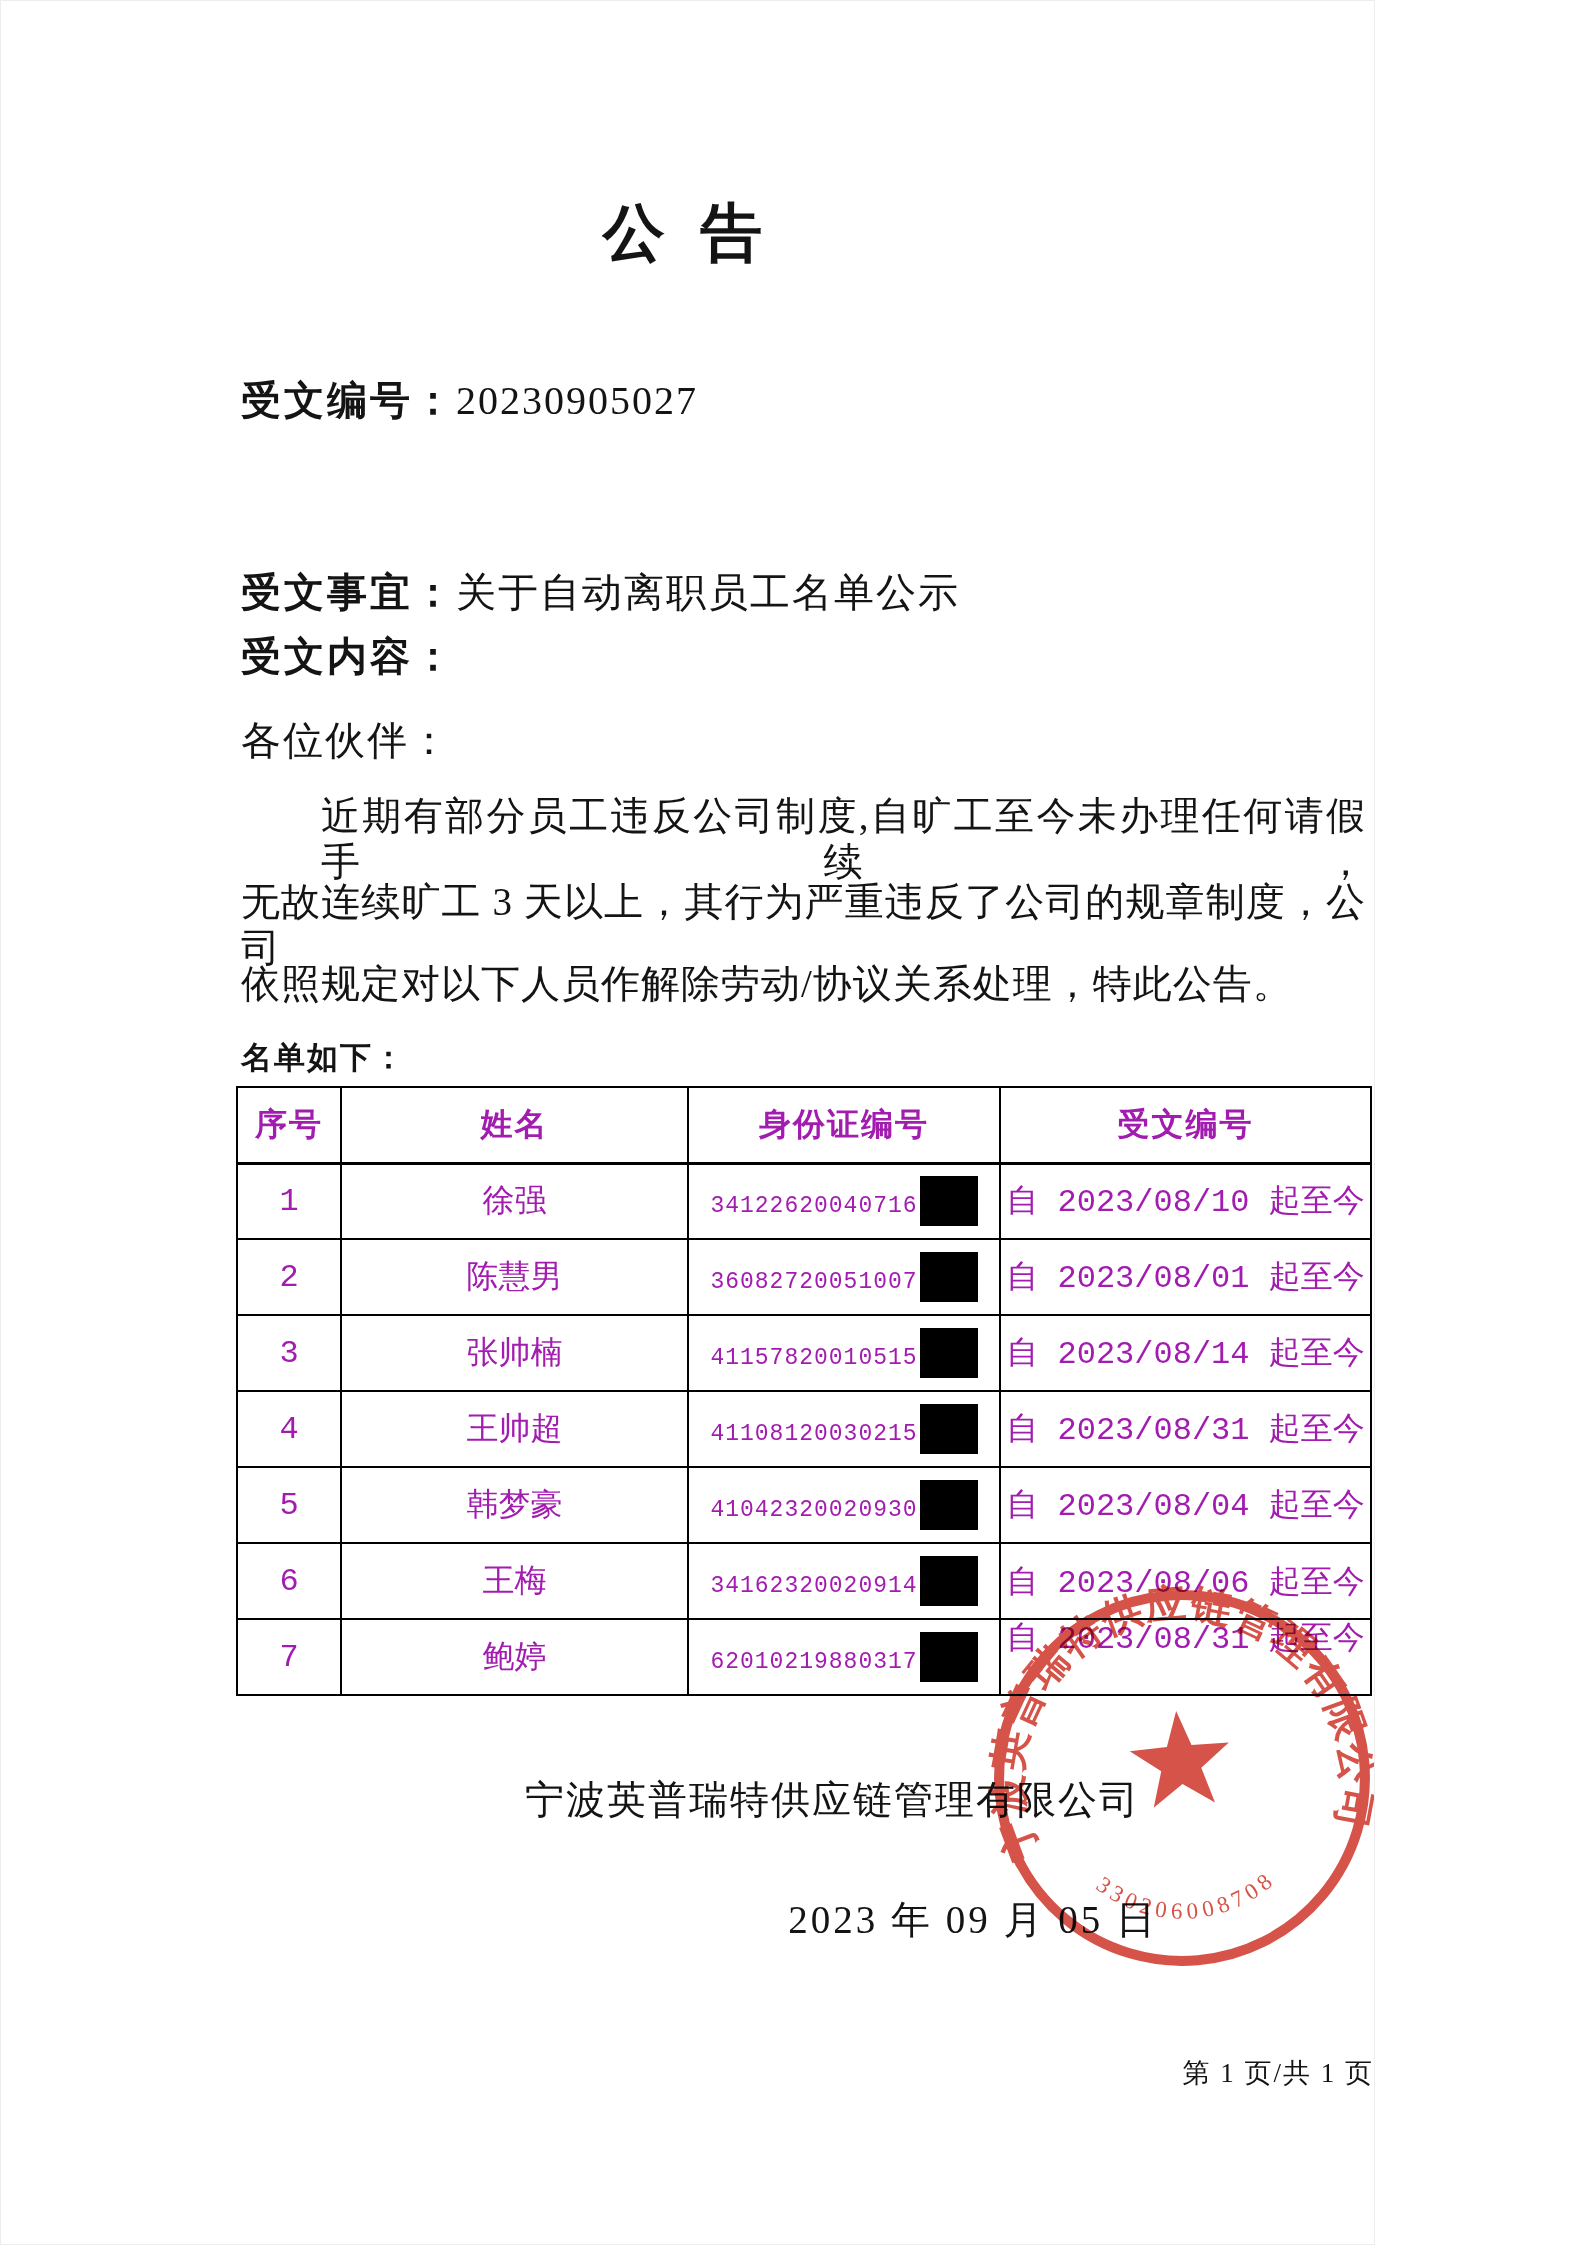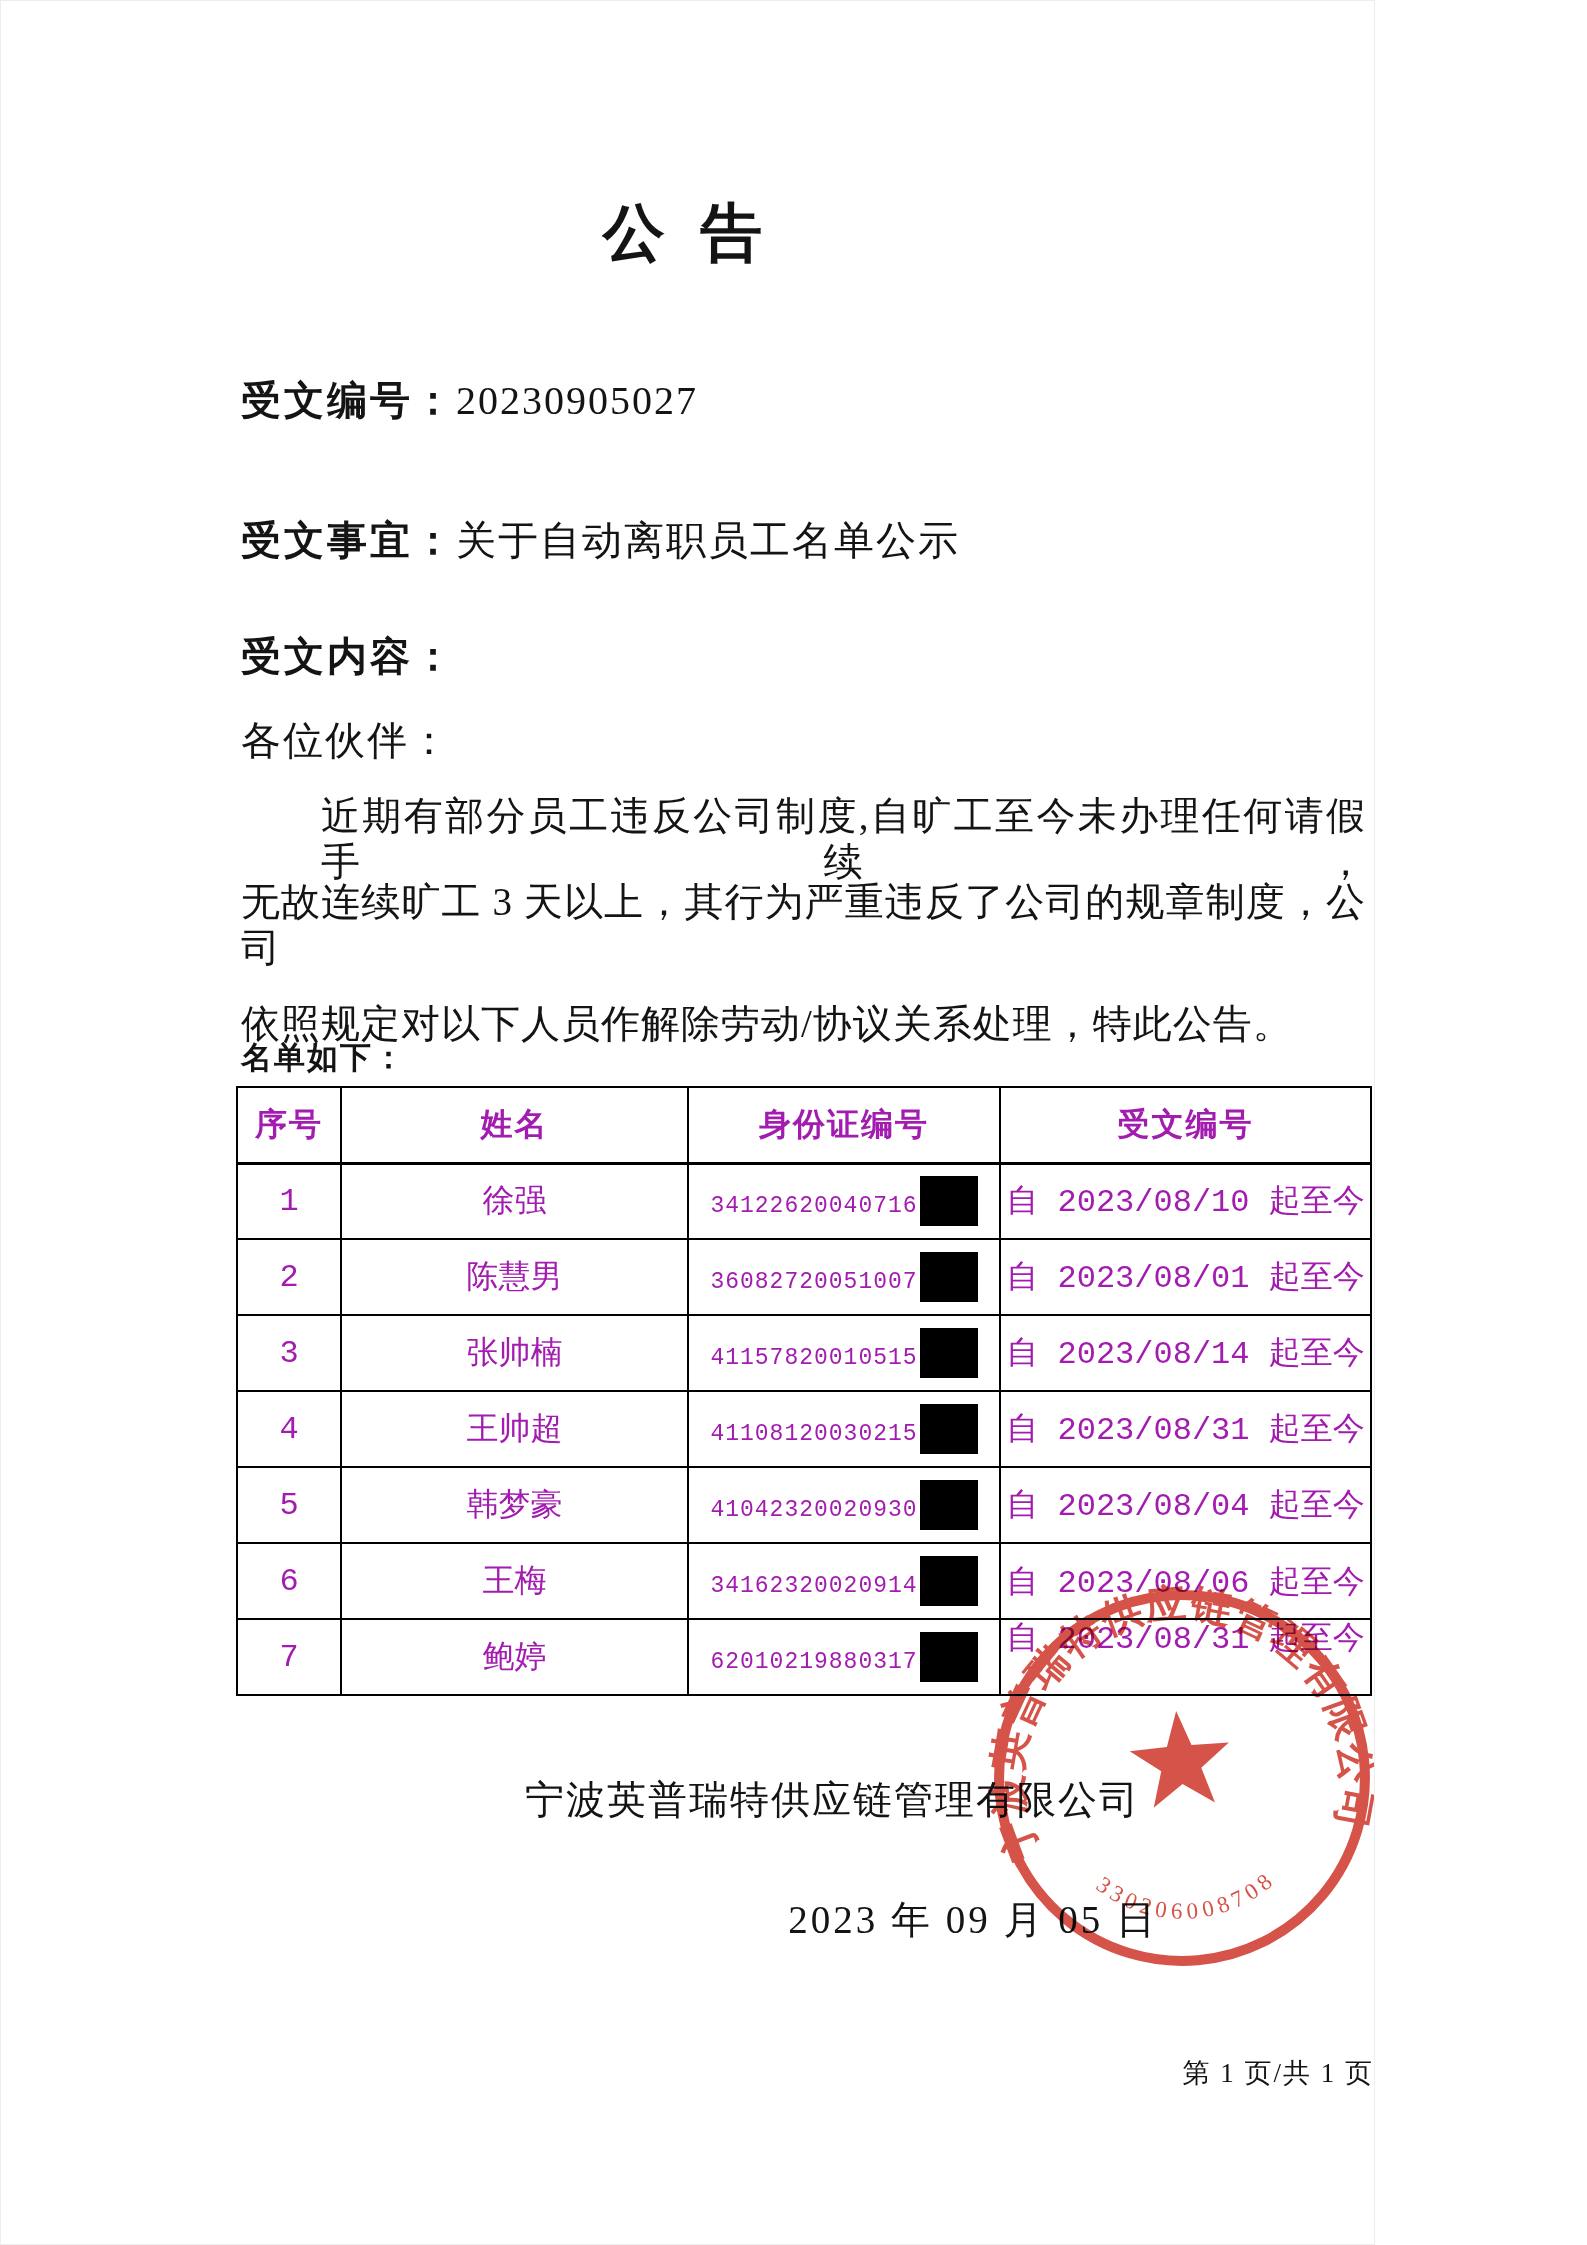--- a/index.html
+++ b/index.html
@@ -20,39 +20,39 @@
     font-size:62px;font-weight:bold;
     letter-spacing:10px;
   }
   
   .field{
     position:absolute;left:240px;
     font-size:40px;line-height:48px;white-space:nowrap;
   }
   .field .lbl{font-weight:bold;letter-spacing:3px;}
   .field .val{font-weight:normal;letter-spacing:2px;}
-  .f1{top:376px;} .f2{top:464px;} .f3{top:516px;text-align:right;} .f4{top:632px;}
+  .f1{top:376px;} .f2{top:464px;} .f3{top:568px;text-align:right;} .f4{top:632px;}
   .salutation{
     position:absolute;left:240px;top:712px;
     font-size:40px;letter-spacing:2px;
   }
   
   .para-line{
     position:absolute;left:240px;width:1125px;
     font-size:39px;line-height:46px;
     letter-spacing:1px;white-space:nowrap;
   }
   .para-line.justify{
     white-space:normal;
     text-align:justify;
     text-align-last:justify;
   }
   .pl1{top:792px;padding-left:80px;width:1045px;}
   .pl2{top:878px;}
-  .pl3{top:960px;margin-top:40px;}
+  .pl3{top:960px;}
   .list-intro{
     position:absolute;left:240px;top:1036px;
     font-size:31px;font-weight:bold;letter-spacing:2px;
   }
   
   table.roster{
     position:absolute;left:235px;top:1085px;
     width:1134px;border-collapse:collapse;table-layout:fixed;
     font-size:32px;color:#a21caf;font-family:Liberation Mono, monospace;
   }

